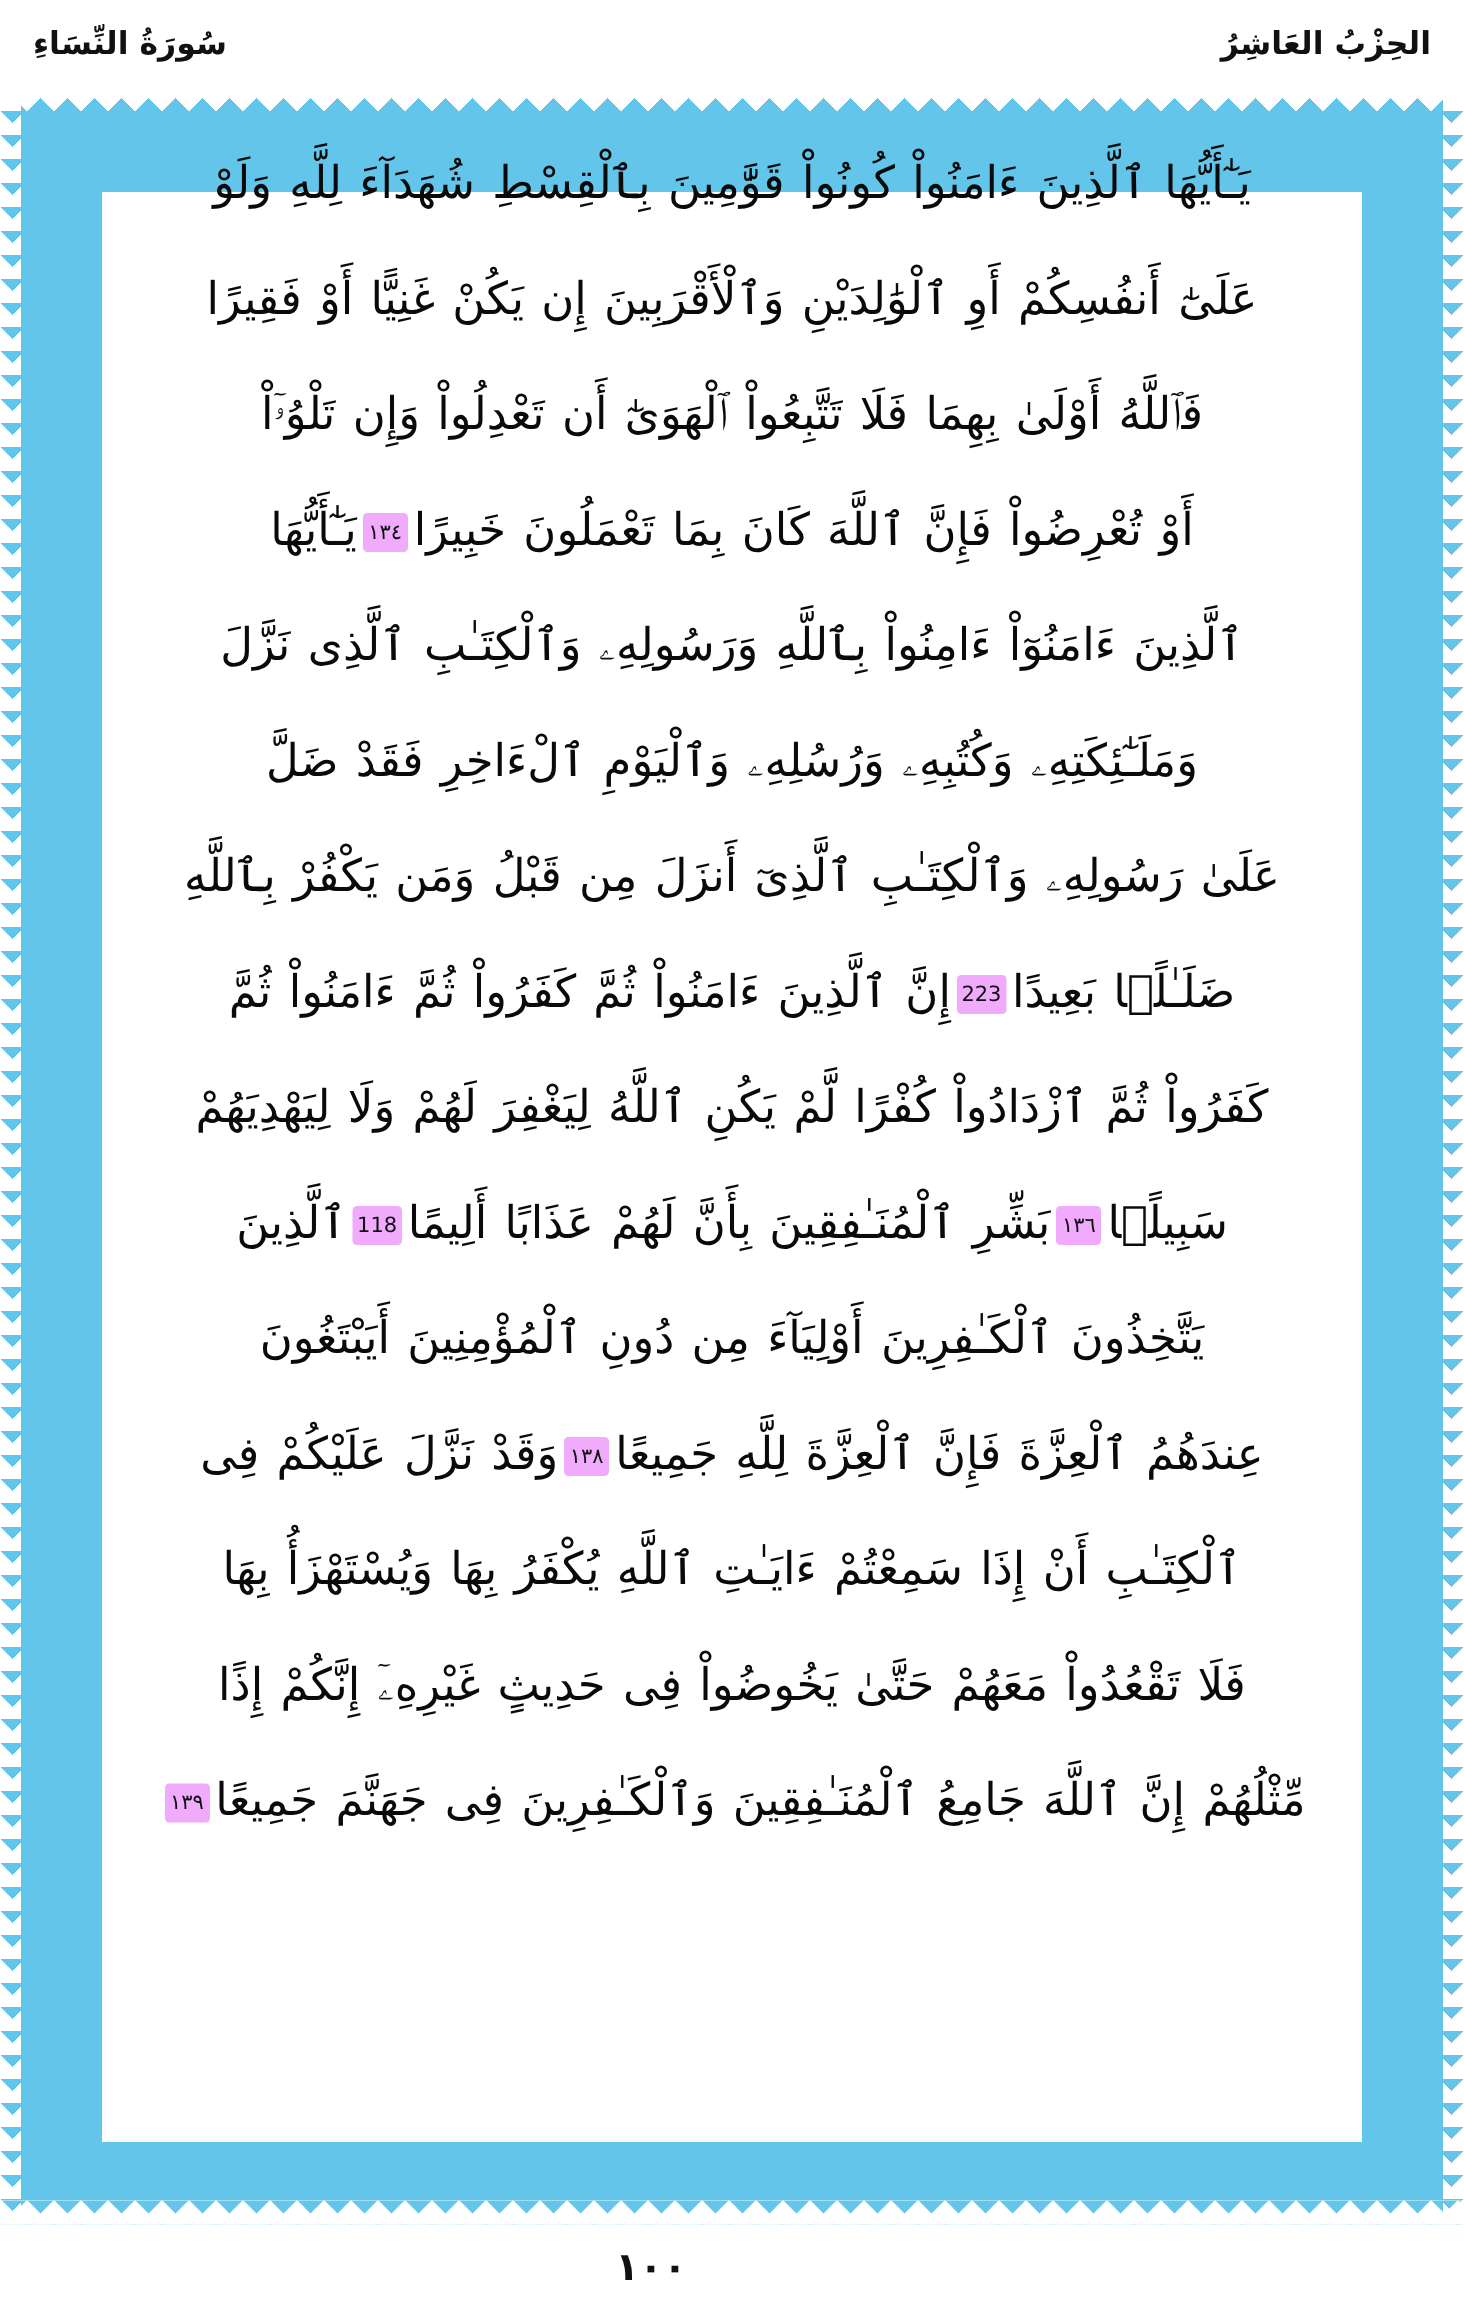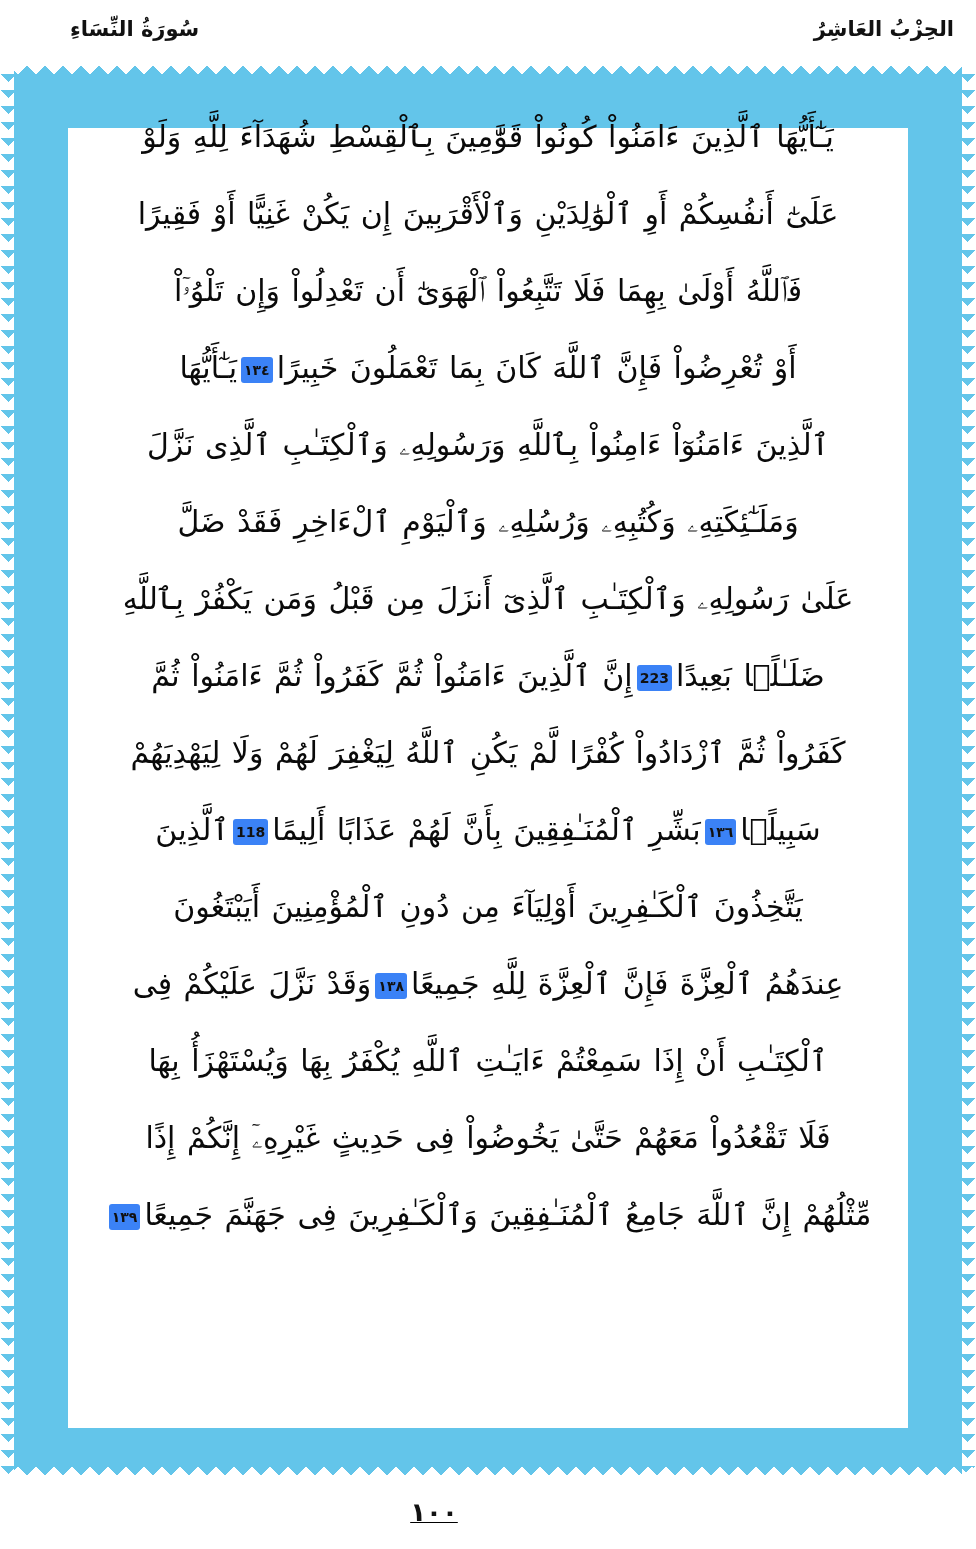--- a/index.html
+++ b/index.html
@@ -28,21 +28,20 @@
     padding: 0 22px;
     box-sizing: border-box;
   }
   .header-item {
     font-family: "DejaVu Sans", "Liberation Sans", sans-serif;
     font-size: 21px;
     font-weight: 700;
     color: #111111;
     letter-spacing: 0;
     direction: rtl;
-    margin-left: 48px;
   }
 
   
   .frame-outer {
     position: absolute;
     top: 58px;
     left: 0;
     width: 976px;
     height: 1425px;
     background: #63c5ea;
@@ -90,62 +89,60 @@
     left: 68px;
     width: 840px;
     height: 1300px;
     background: #ffffff;
     box-sizing: border-box;
   }
 
   
   .quran-text {
     position: absolute;
-    top: 98px;
+    top: 84px;
     left: 96px;
     width: 784px;
     height: 1265px;
     direction: rtl;
     text-align: justify;
     text-align-last: center;
     font-family: "DejaVu Sans", "Liberation Serif", serif;
     font-size: 30px;
     line-height: 77px;
     color: #0a0a0a;
     box-sizing: border-box;
     overflow: hidden;
     word-spacing: 2px;
   }
 
   .ayah-marker {
     display: inline-block;
     min-width: 30px;
     height: 26px;
     line-height: 26px;
-    background: #3b82f6;
+    background: #f0abfc;
     color: #111111;
     font-family: "DejaVu Sans", "Liberation Sans", sans-serif;
     font-size: 14px;
     text-align: center;
     border-radius: 3px;
     margin: 0 4px;
     vertical-align: middle;
     padding: 0 3px;
     box-sizing: border-box;
-    font-weight: bold;
   }
 
   
   .page-footer {
     position: absolute;
     bottom: 22px;
     left: 0;
     width: 868px;
     text-align: center;
-    text-decoration: underline;
   }
   .page-number {
     font-family: "DejaVu Sans", "Liberation Sans", sans-serif;
     font-size: 26px;
     font-weight: 700;
     color: #111111;
     direction: rtl;
   }
 </style>
 </head>

